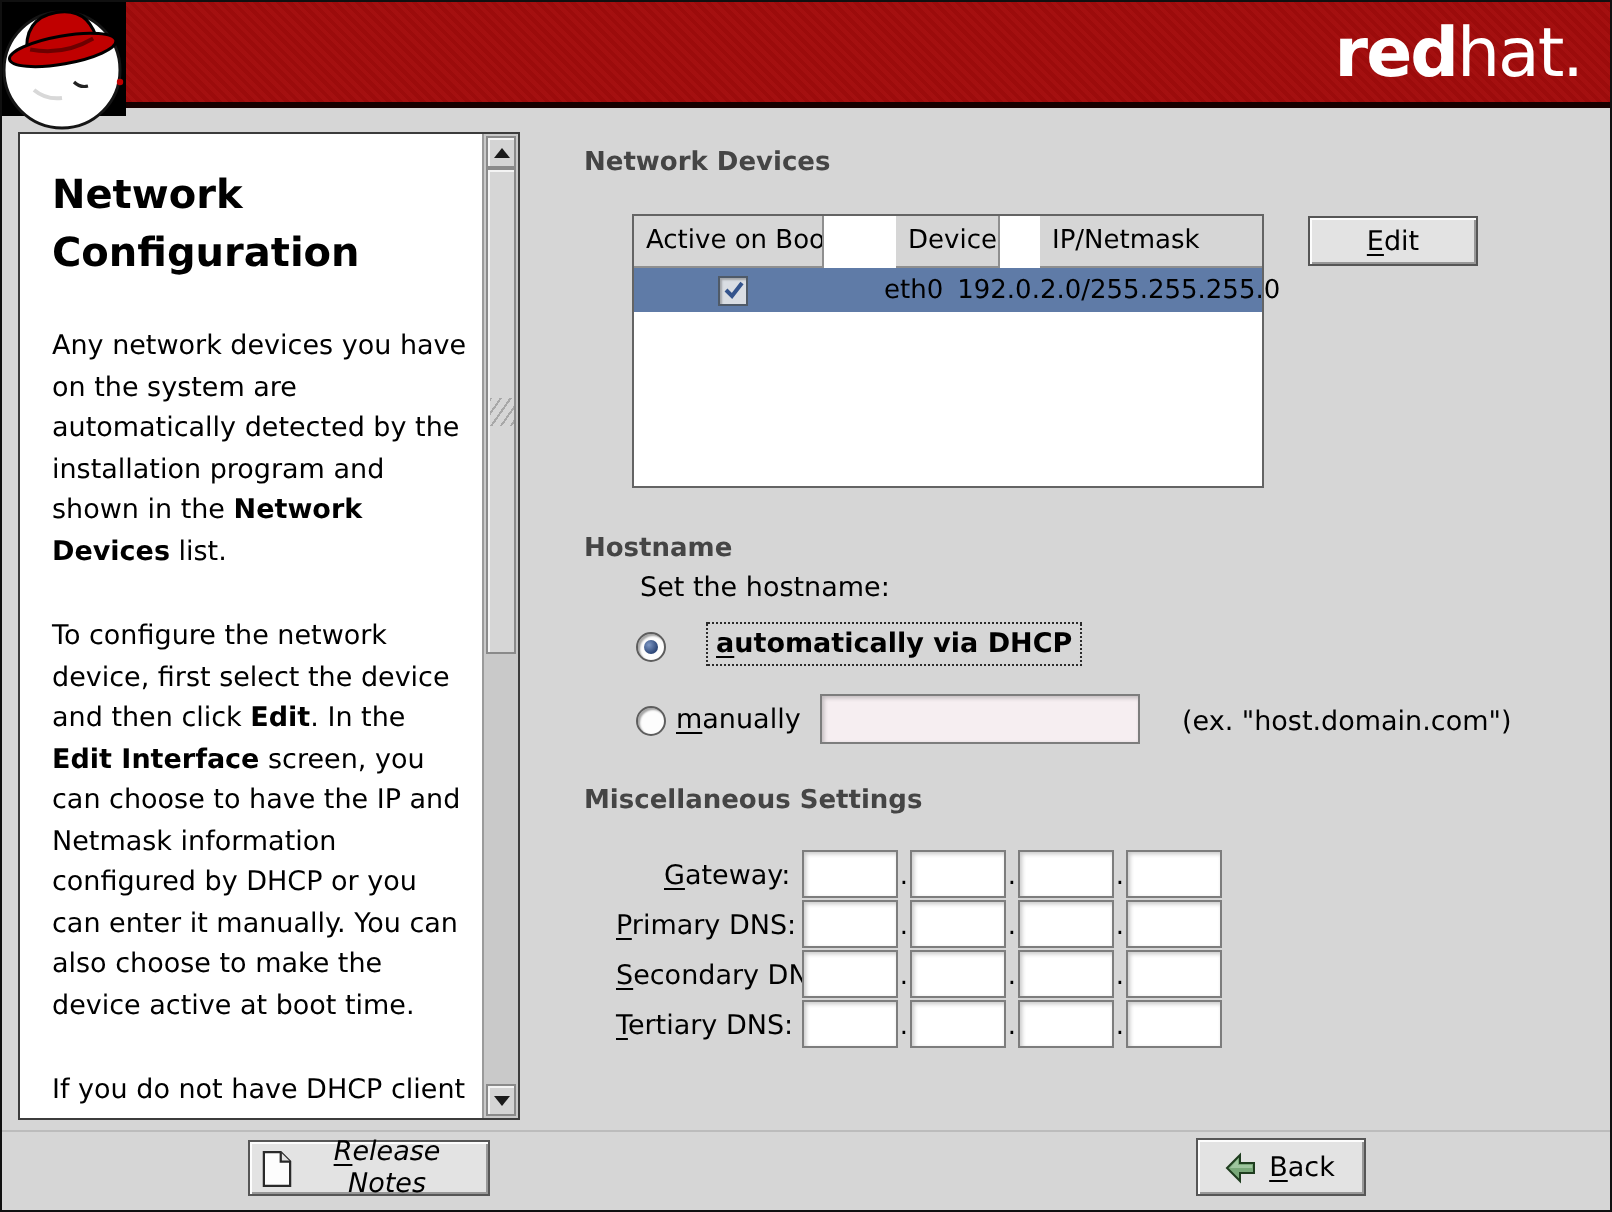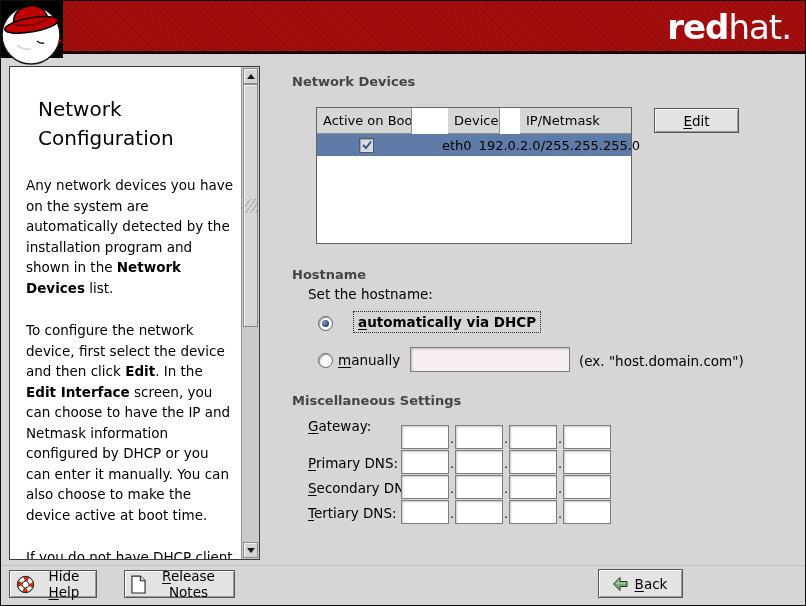--- a/index.html
+++ b/index.html
@@ -24,21 +24,21 @@
   .logo-box{position:absolute;left:0;top:0;width:64px;height:72px;z-index:5;}
   
   .help-panel{
     position:absolute;left:8px;top:65px;width:251px;height:494px;
     background:#fff;border:1px solid #3c3c3c;box-sizing:border-box;
   }
   .help-content{
     position:absolute;left:0;top:0;right:18px;bottom:0;
     padding:16px 6px 0 16px;overflow:hidden;
   }
-  .help-title{font-size:20px;font-weight:normal;line-height:29px;margin:12px;letter-spacing:0;}
+  .help-title{font-size:20px;font-weight:bold;line-height:29px;margin:0;letter-spacing:0;}
   .help-p{font-size:13.5px;line-height:20.5px;margin:22px 0 0 0;}
   .help-p b{font-weight:bold;}
   
   .scrollbar{
     position:absolute;top:0;right:0;bottom:0;width:18px;
     background:#c9c9c9;border-left:1px solid #9a9a9a;box-sizing:border-box;
   }
   .sb-btn{
     position:absolute;left:1px;right:1px;height:16px;background:#d4d4d4;
     border:1px solid #8a8a8a;box-shadow:inset 1px 1px 0 #f4f4f4;
@@ -51,21 +51,21 @@
   .sb-thumb{
     position:absolute;top:17px;left:1px;right:1px;height:243px;background:#d6d6d6;
     border:1px solid #8a8a8a;box-shadow:inset 1px 1px 0 #f4f4f4;box-sizing:border-box;
   }
   .sb-grip{
     position:absolute;left:50%;top:50%;width:12px;height:14px;transform:translate(-50%,-50%);
     background:repeating-linear-gradient(125deg,#a8a8a8 0 1px,transparent 1px 4px);
   }
   
   .section-label{position:absolute;font-size:13px;font-weight:bold;color:#454545;}
-  .plain-label{position:absolute;font-size:13.5px;color:#000;}
+  .plain-label{position:absolute;font-size:13.5px;color:#000;margin-left:12px;}
   u{text-decoration:underline;text-underline-offset:2px;}
   
   .devices-table{
     position:absolute;left:315px;top:106px;width:316px;height:137px;
     background:#fff;border:1px solid #646464;box-sizing:border-box;
   }
   .thead{display:flex;height:26px;}
   .th{
     box-sizing:border-box;background:#d6d6d6;border-right:1px solid #8f8f8f;
     border-bottom:1px solid #8f8f8f;font-size:13px;padding:5px 6px 0 6px;
@@ -198,21 +198,21 @@
   <span class="radio selected" style="left:317px;top:315px;"></span>
   <span class="opt-label focused" style="left:352px;top:310px;font-weight:bold;"><u>a</u>utomatically via DHCP</span>
 
   <span class="radio" style="left:317px;top:352px;"></span>
   <span class="opt-label" style="left:333px;top:349px;"><u>m</u>anually</span>
   <input id="hostname-input" class="entry" value="" style="">
   <div class="plain-label" style="left:578px;top:352px;">(ex. "host.domain.com")</div>
 
   <div class="section-label" style="left:291px;top:392px;">Miscellaneous Settings</div>
 
-  <div class="misc-row-label" style="top:417px;"><u>G</u>ateway:</div>
+  <div class="misc-row-label" style="top:429px;margin-left:24px;"><u>G</u>ateway:</div>
   <div class="octets" style="top:424px;">
       <input class="octet entry" style="">
       <span class="octet-dot">.</span>
       <input class="octet entry" style="">
       <span class="octet-dot">.</span>
       <input class="octet entry" style="">
       <span class="octet-dot">.</span>
       <input class="octet entry" style="">
     </div>
 
@@ -244,33 +244,22 @@
       <span class="octet-dot">.</span>
       <input class="octet entry" style="">
       <span class="octet-dot">.</span>
       <input class="octet entry" style="">
       <span class="octet-dot">.</span>
       <input class="octet entry" style="">
     </div>
 
   <div class="footer-line"></div>
 
-  <button class="btn icon-left" style="left:8px;top:569px;width:88px;height:28px;">
-    <span class="ic">
-      <svg width="19" height="19" viewBox="0 0 20 20">
-        <circle cx="10" cy="10" r="8.5" fill="#fff" stroke="#2a2a2a" stroke-width="1"></circle>
-        <circle cx="10" cy="10" r="6" fill="none" stroke="#cc3311" stroke-width="4.5" stroke-dasharray="4.7 4.7" stroke-dashoffset="2.2"></circle>
-        <circle cx="10" cy="10" r="3.6" fill="#fff" stroke="#2a2a2a" stroke-width="1"></circle>
-        <circle cx="10" cy="10" r="8.5" fill="none" stroke="#2a2a2a" stroke-width="1"></circle>
-      </svg>
-    </span>
-    <span class="lbl">Hide <u>H</u>elp</span>
-  </button>
-
-  <button class="btn icon-left" style="left:123px;top:569px;width:111px;height:28px;">
+
+  <button class="btn icon-left" style="left:123px;top:569px;width:121px;height:28px;font-style:italic;">
     <span class="ic">
       <svg width="15" height="19" viewBox="0 0 16 20">
         <path d="M1 1 h9 l5 5 v13 h-14 z" fill="#fdfdfd" stroke="#2a2a2a" stroke-width="1.2"></path>
         <path d="M10 1 v5 h5" fill="#e2e2e2" stroke="#2a2a2a" stroke-width="1.2"></path>
       </svg>
     </span>
     <span class="lbl"><u>R</u>elease Notes</span>
   </button>
 
   <button class="btn nav" style="left:597px;top:568px;width:85px;height:29px;">

